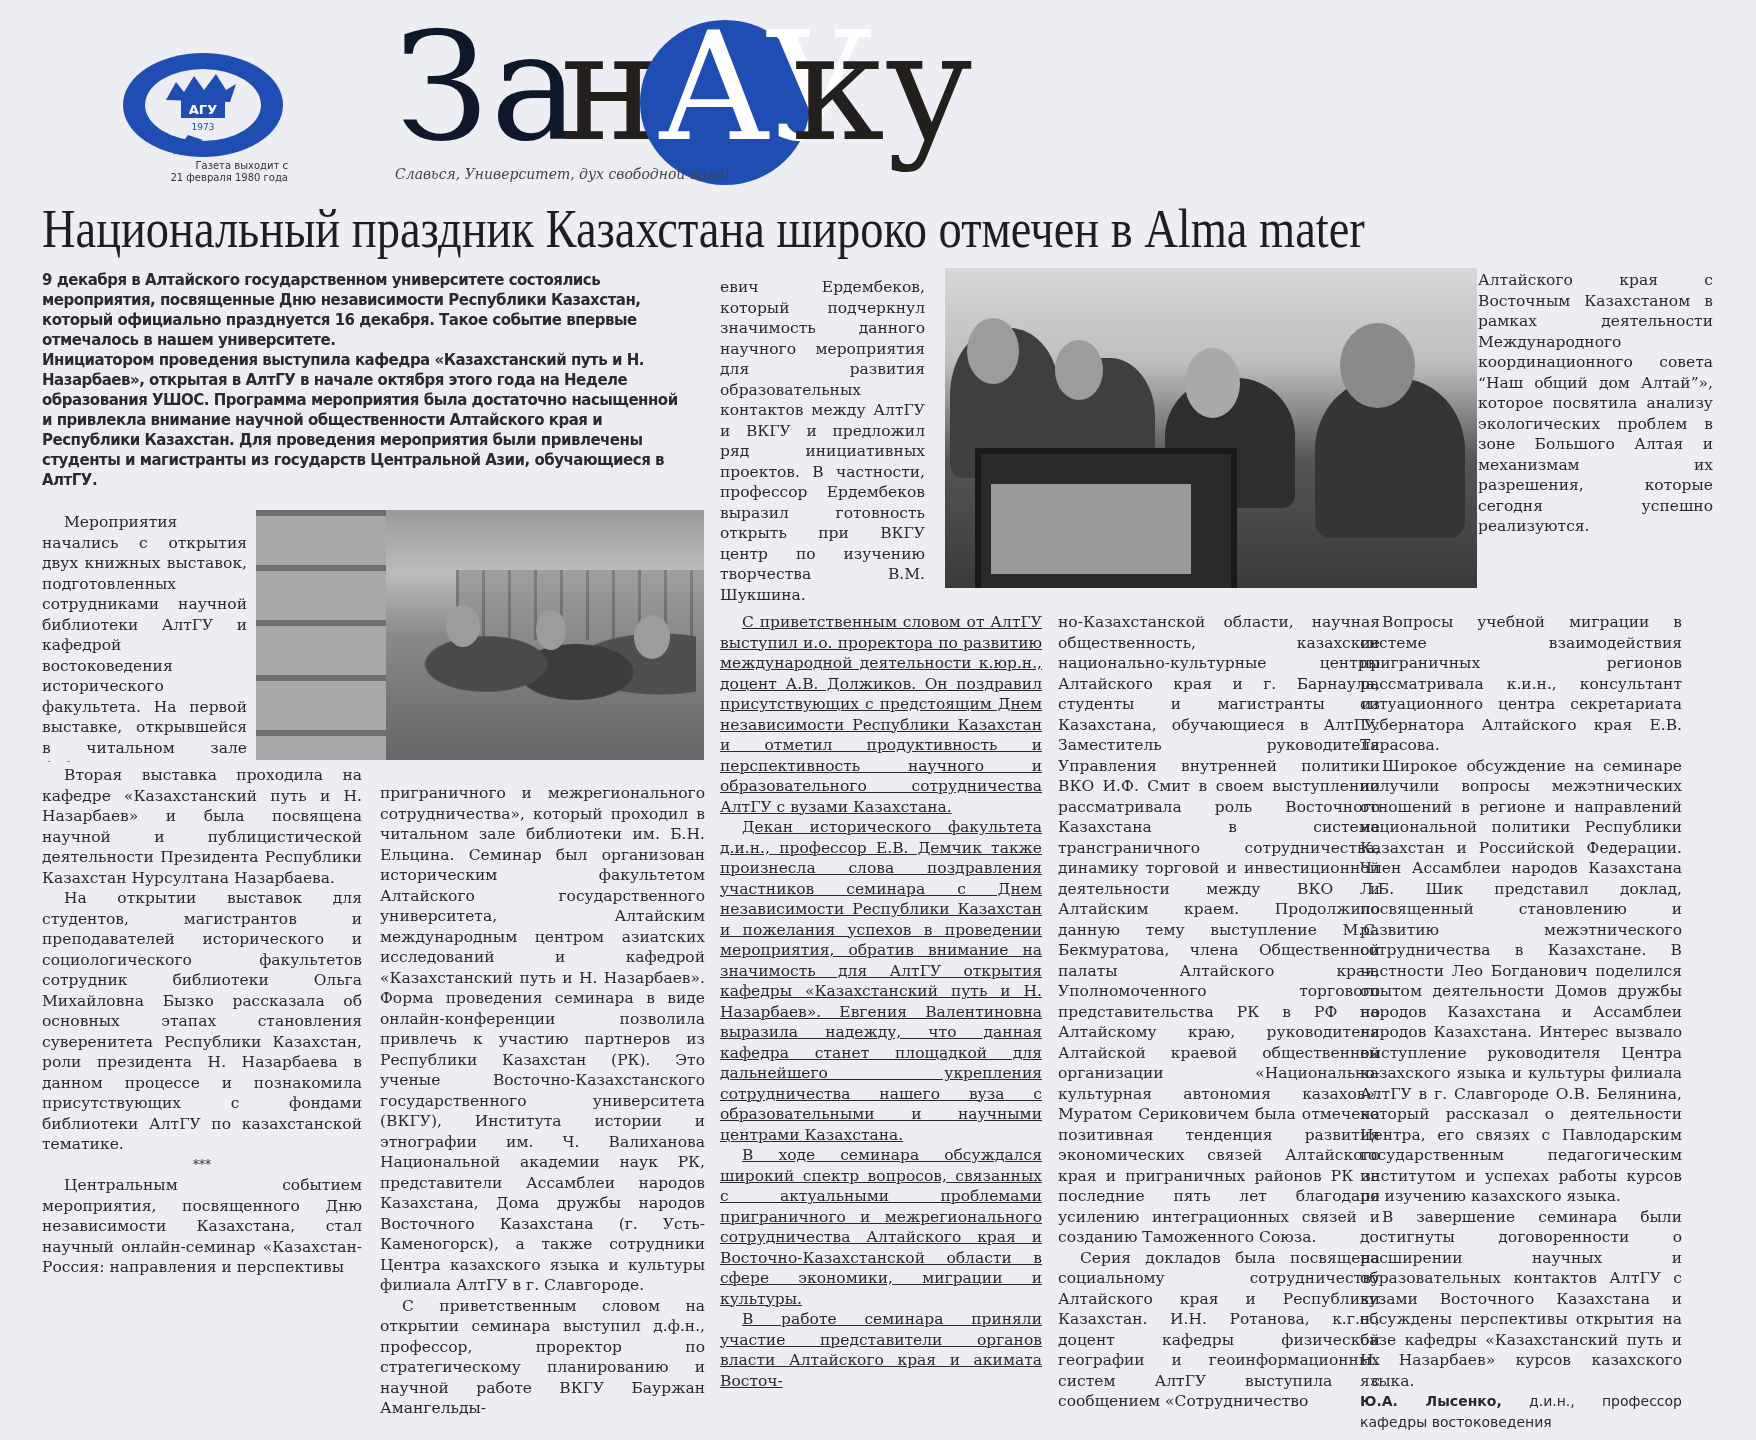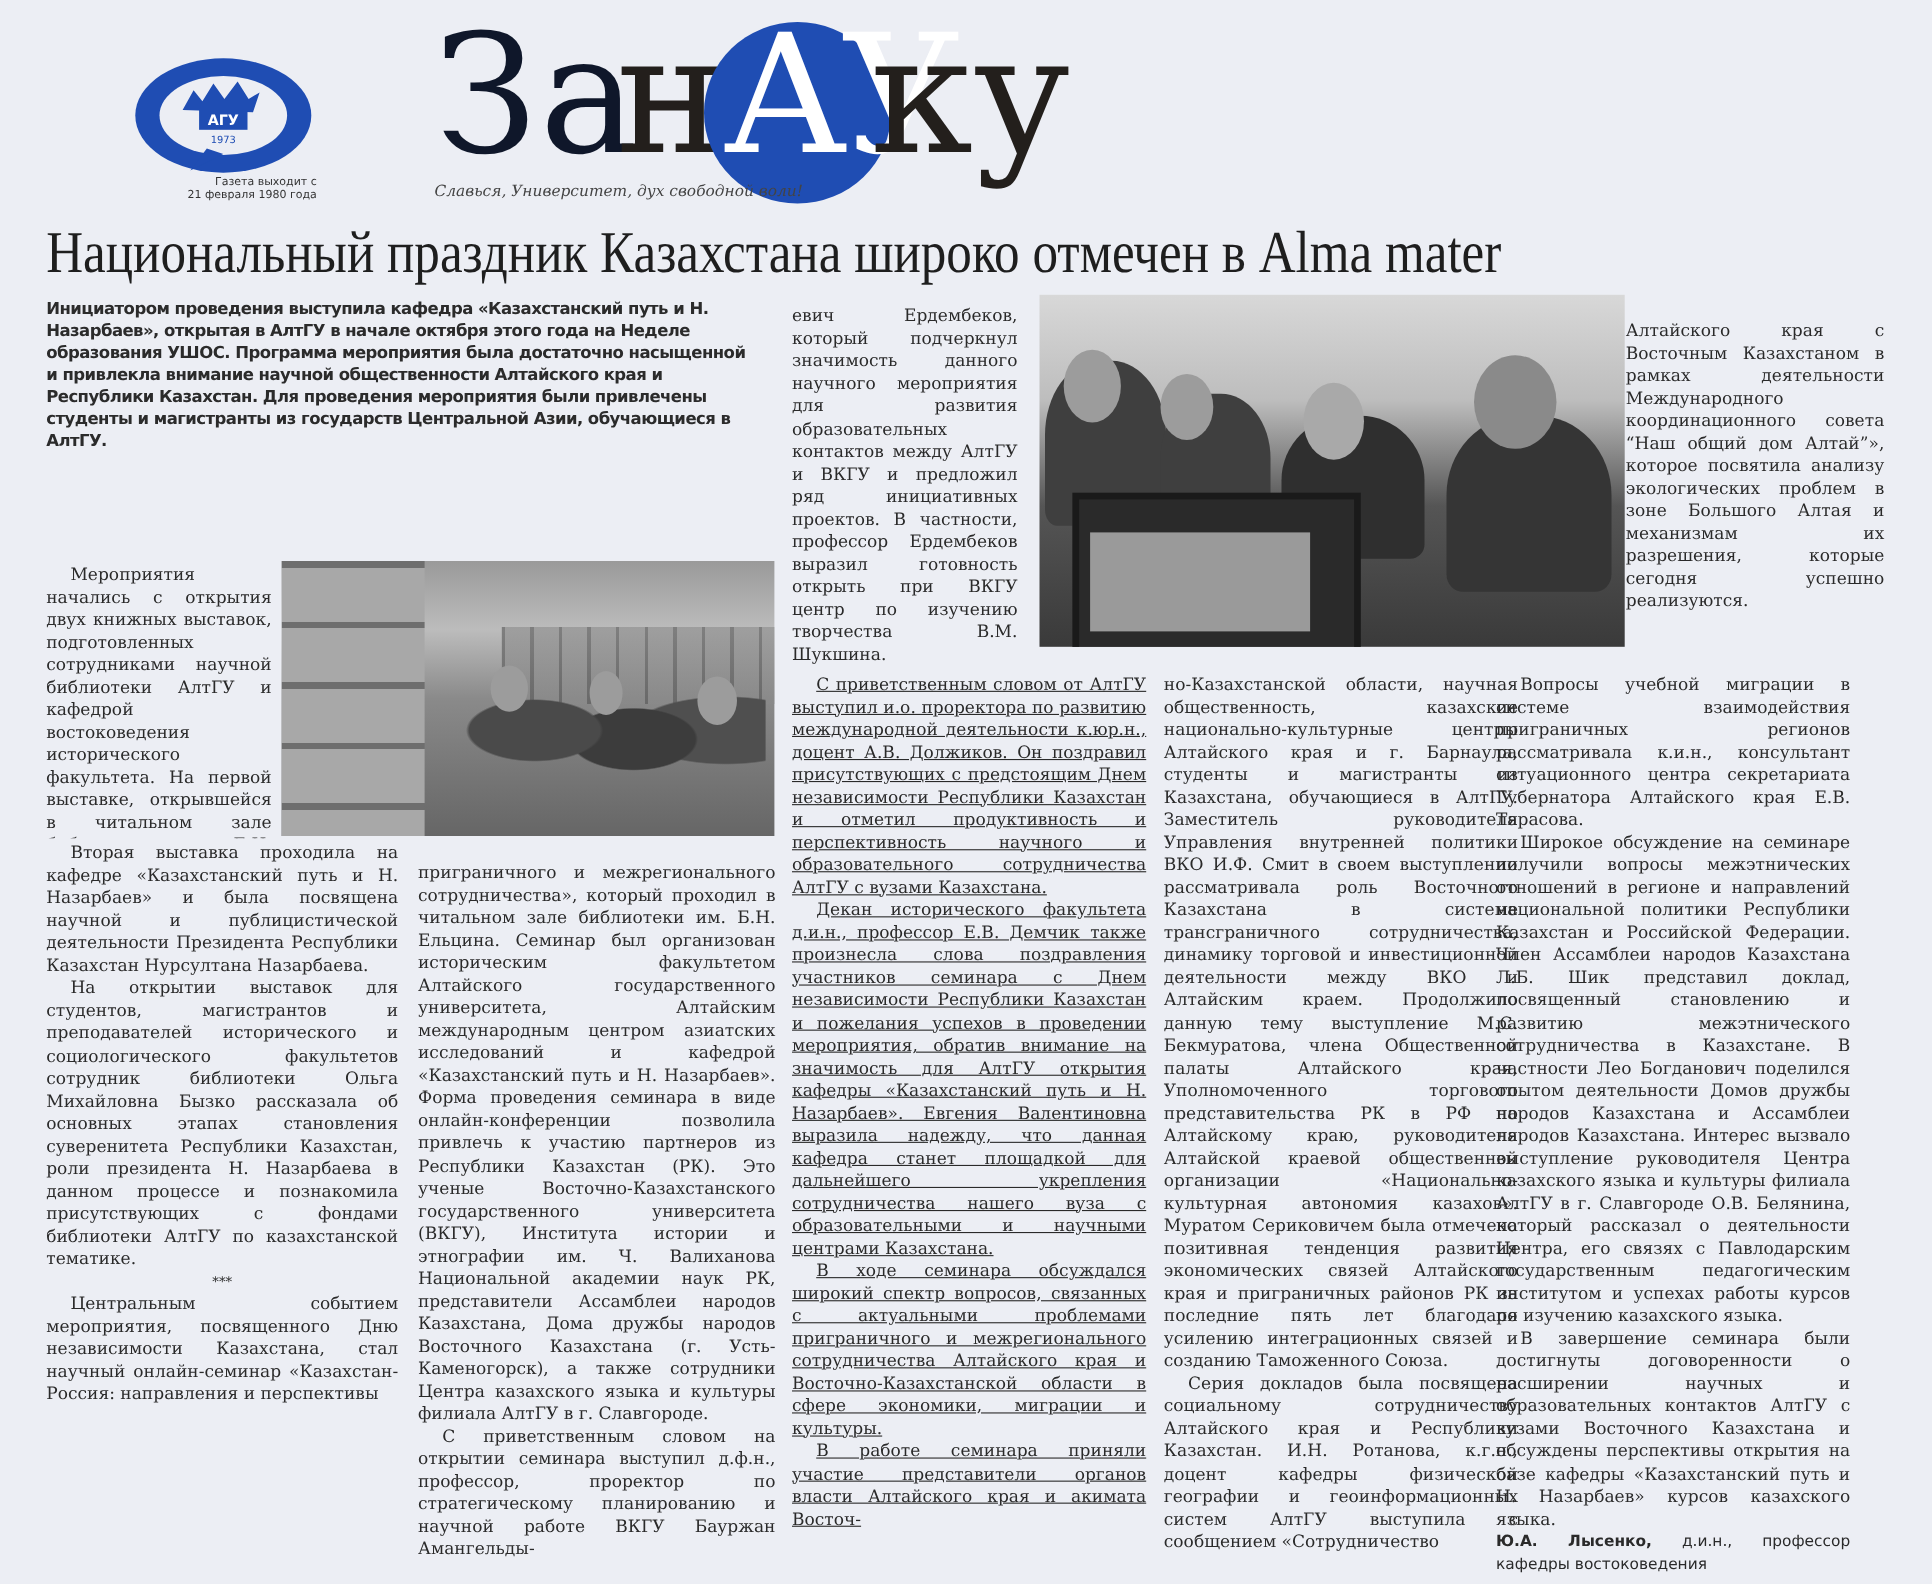--- a/index.html
+++ b/index.html
@@ -57,20 +57,21 @@
   <span class="title-n">н</span>
   <div class="title-circle"></div>
   <span class="title-au">АУ</span>
   <span class="title-ku">ку</span>
 </div>
 <div class="abs motto">Славься, Университет, дух свободной воли!</div>
 
 <h1 class="abs headline" style="margin:0;font-weight:normal;">Национальный праздник Казахстана широко отмечен в Alma mater</h1>
 
 <div class="abs lead">
+  <div>9 декабря в Алтайского государственном университете состоялись мероприятия, посвященные Дню независимости Республики Казахстан, который официально празднуется 16 декабря. Такое событие впервые отмечалось в нашем университете.</div>
   <div>Инициатором проведения выступила кафедра «Казахстанский путь и Н. Назарбаев», открытая в АлтГУ в начале октября этого года на Неделе образования УШОС. Программа мероприятия была достаточно насыщенной и привлекла внимание научной общественности Алтайского края и Республики Казахстан. Для проведения мероприятия были привлечены студенты и магистранты из государств Центральной Азии, обучающиеся в АлтГУ.</div>
 </div>
 
 <div class="abs photo ph-lib">
   <div class="ph-shelf"></div>
   <div style="position:absolute;left:200px;top:60px;width:250px;height:70px;background:repeating-linear-gradient(90deg,#555 0,#555 3px,#8a8a8a 3px,#8a8a8a 26px);opacity:.6;"></div>
   <div class="ph-people"></div>
   <div class="ph-head" style="left:190px;top:95px;width:34px;height:42px;"></div>
   <div class="ph-head" style="left:280px;top:100px;width:30px;height:40px;"></div>
   <div class="ph-head" style="left:378px;top:105px;width:36px;height:44px;"></div>
@@ -113,21 +114,21 @@
   <p>Декан исторического факультета д.и.н., профессор Е.В. Демчик также произнесла слова поздравления участников семинара с Днем независимости Республики Казахстан и пожелания успехов в проведении мероприятия, обратив внимание на значимость для АлтГУ открытия кафедры «Казахстанский путь и Н. Назарбаев». Евгения Валентиновна выразила надежду, что данная кафедра станет площадкой для дальнейшего укрепления сотрудничества нашего вуза с образовательными и научными центрами Казахстана.</p>
   <p>В ходе семинара обсуждался широкий спектр вопросов, связанных с актуальными проблемами приграничного и межрегионального сотрудничества Алтайского края и Восточно-Казахстанской области в сфере экономики, миграции и культуры.</p>
   <p>В работе семинара приняли участие представители органов власти Алтайского края и акимата Восточ-</p>
 </div>
 
 <div class="abs col" style="left:1058px;top:612px;width:322px;">
   <p class="noind">но-Казахстанской области, научная общественность, казахские национально-культурные центры Алтайского края и г. Барнаула, студенты и магистранты из Казахстана, обучающиеся в АлтГУ. Заместитель руководителя Управления внутренней политики ВКО И.Ф. Смит в своем выступлении рассматривала роль Восточного Казахстана в системе трансграничного сотрудничества, динамику торговой и инвестиционной деятельности между ВКО и Алтайским краем. Продолжило данную тему выступление М.С. Бекмуратова, члена Общественной палаты Алтайского края, Уполномоченного торгового представительства РК в РФ по Алтайскому краю, руководителя Алтайской краевой общественной организации «Национально-культурная автономия казахов». Муратом Сериковичем была отмечена позитивная тенденция развития экономических связей Алтайского края и приграничных районов РК за последние пять лет благодаря усилению интеграционных связей и созданию Таможенного Союза.</p>
   <p>Серия докладов была посвящена социальному сотрудничеству Алтайского края и Республики Казахстан. И.Н. Ротанова, к.г.н., доцент кафедры физической географии и геоинформационных систем АлтГУ выступила с сообщением «Сотрудничество</p>
 </div>
 
-<div class="abs col" style="left:1478px;top:270px;width:235px;margin-top:20px;">
+<div class="abs col" style="left:1478px;top:270px;width:235px;">
   <p class="noind">Алтайского края с Восточным Казахстаном в рамках деятельности Международного координационного совета “Наш общий дом Алтай”», которое посвятила анализу экологических проблем в зоне Большого Алтая и механизмам их разрешения, которые сегодня успешно реализуются.</p>
 </div>
 <div class="abs col" style="left:1360px;top:612px;width:322px;">
   <p>Вопросы учебной миграции в системе взаимодействия приграничных регионов рассматривала к.и.н., консультант ситуационного центра секретариата Губернатора Алтайского края Е.В. Тарасова.</p>
   <p>Широкое обсуждение на семинаре получили вопросы межэтнических отношений в регионе и направлений национальной политики Республики Казахстан и Российской Федерации. Член Ассамблеи народов Казахстана Л.Б. Шик представил доклад, посвященный становлению и развитию межэтнического сотрудничества в Казахстане. В частности Лео Богданович поделился опытом деятельности Домов дружбы народов Казахстана и Ассамблеи народов Казахстана. Интерес вызвало выступление руководителя Центра казахского языка и культуры филиала АлтГУ в г. Славгороде О.В. Белянина, который рассказал о деятельности Центра, его связях с Павлодарским государственным педагогическим институтом и успехах работы курсов по изучению казахского языка.</p>
   <p>В завершение семинара были достигнуты договоренности о расширении научных и образовательных контактов АлтГУ с вузами Восточного Казахстана и обсуждены перспективы открытия на базе кафедры «Казахстанский путь и Н. Назарбаев» курсов казахского языка.</p>
   <p class="noind sig">
     <b>Ю.А. Лысенко,</b>
     <span>д.и.н., профессор кафедры востоковедения</span>
   </p>

